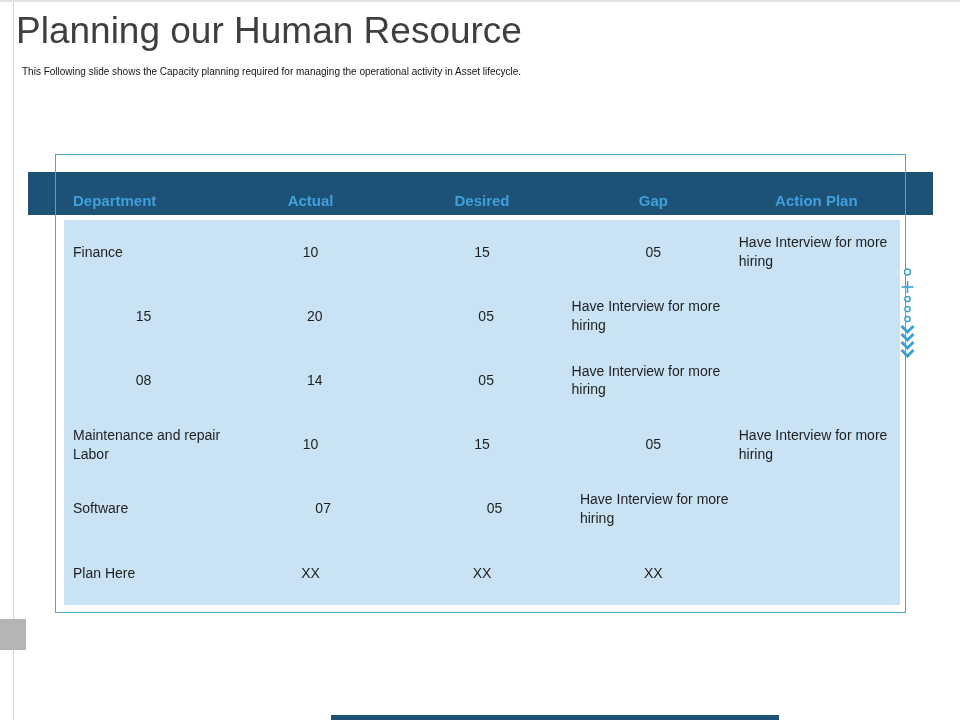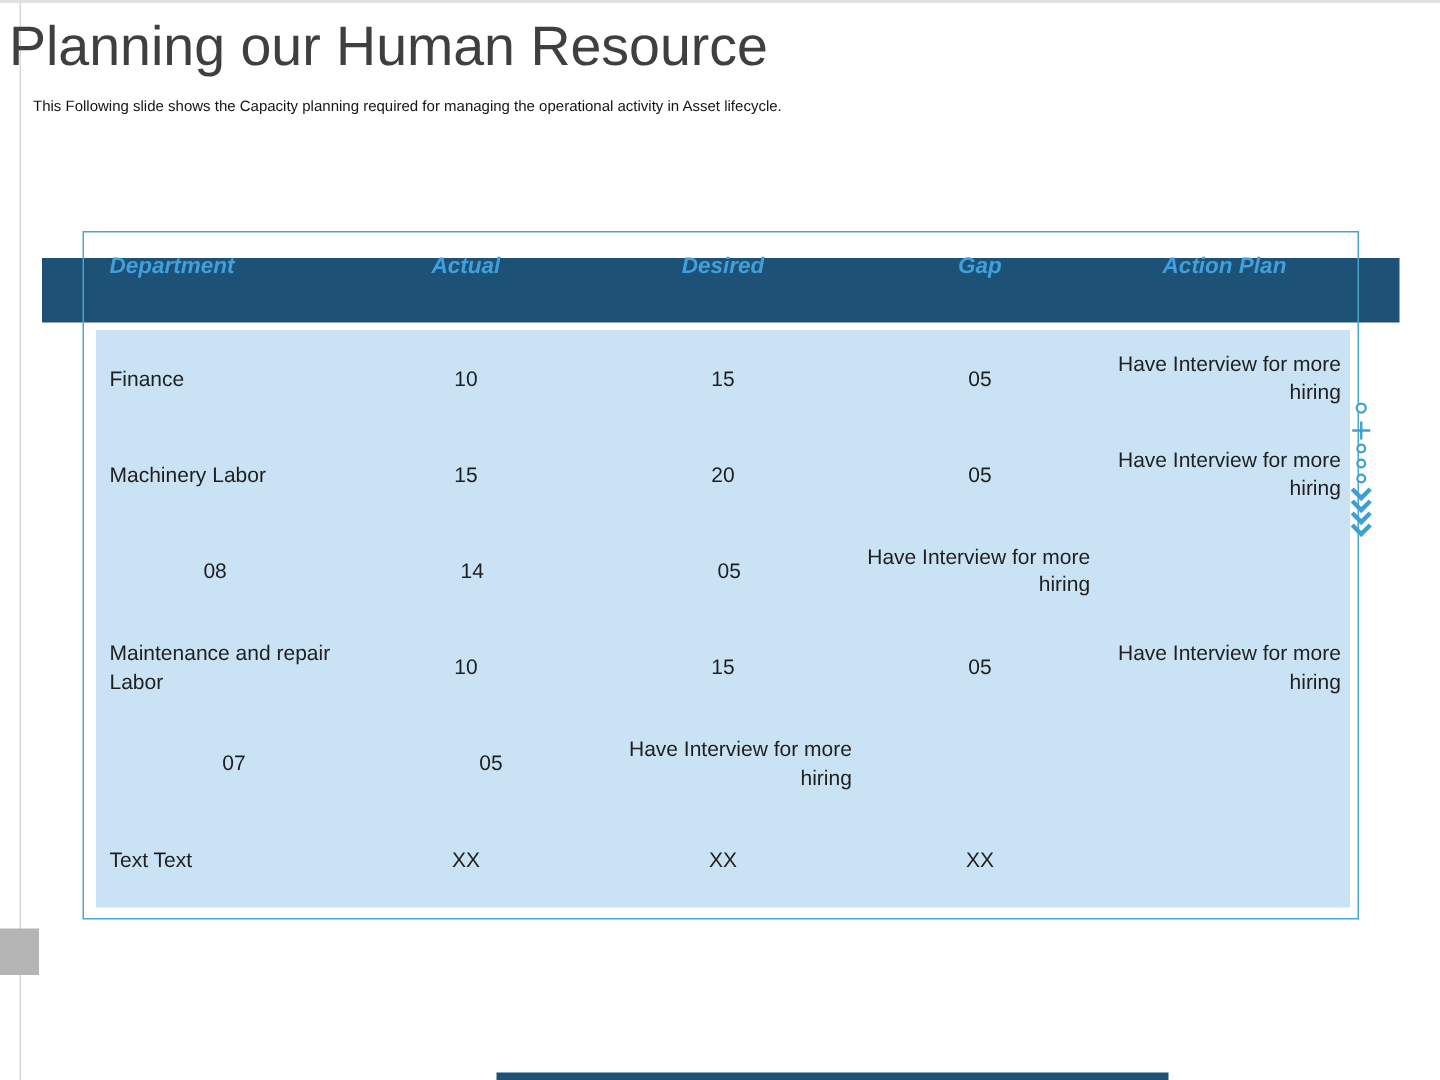--- a/index.html
+++ b/index.html
@@ -20,46 +20,46 @@
     background:#ffffff;
     position:relative;
     overflow:hidden;
     border-top:2px solid #e2e2e2;
   }
   .margin-line{
     position:absolute;left:13px;top:0;bottom:0;width:1px;
     background:var(--margin_line);
   }
   .title{
-    position:absolute;left:6px;top:8px;
+    position:absolute;left:16px;top:8px;
     font-size:37px;font-weight:400;color:var(--title_color);
     letter-spacing:0px;white-space:nowrap;
   }
   .subtitle{
     position:absolute;left:22px;top:64px;
     font-size:10px;font-weight:400;color:#141414;white-space:nowrap;
   }
   .header-band{
     position:absolute;left:28px;top:170px;width:905px;height:43px;
     background:var(--header_bg);
   }
   .header-cols{
-    position:absolute;left:64px;top:154px;width:836px;height:43px;
-    display:flex;align-items:center;font-style:italic;
+    position:absolute;left:64px;top:177px;width:836px;height:43px;
+    display:flex;align-items:center;
   }
   .header-cols .cell{
     color:var(--header_text);font-weight:700;font-size:15px;
   }
   .table-body{
     position:absolute;left:64px;top:218px;width:836px;height:385px;
     background:var(--body_bg);
     display:flex;flex-direction:column;
   }
   .row{flex:1;display:flex;align-items:center;}
-  .cell{display:flex;align-items:center;justify-content:center;text-align:right;}
+  .cell{display:flex;align-items:center;justify-content:center;text-align:left;}
   .c1{width:20%;justify-content:flex-start;text-align:left;padding-left:9px;padding-right:6px;}
   .c2{width:19%;}
   .c3{width:22%;}
   .c4{width:19%;}
   .c5{width:20%;padding-left:6px;padding-right:6px;}
   .row .cell{
     color:var(--body_text);font-size:14px;line-height:1.35;
   }
   .outline-box{
     position:absolute;left:55px;top:152px;width:851px;height:459px;
@@ -99,46 +99,46 @@
 
 <div class="table-body">
   <div class="row">
     <div class="cell c1">Finance</div>
     <div class="cell c2">10</div>
     <div class="cell c3">15</div>
     <div class="cell c4">05</div>
     <div class="cell c5">Have Interview for more hiring</div>
   </div>
   <div class="row">
-    <div class="cell c1">Machinery Labor</div>
     <div class="cell c2">15</div>
     <div class="cell c3">20</div>
     <div class="cell c4">05</div>
     <div class="cell c5">Have Interview for more hiring</div>
   </div>
   <div class="row">
     <div class="cell c2">08</div>
     <div class="cell c3">14</div>
     <div class="cell c4">05</div>
     <div class="cell c5">Have Interview for more hiring</div>
   </div>
   <div class="row">
     <div class="cell c1">Maintenance and repair Labor</div>
     <div class="cell c2">10</div>
     <div class="cell c3">15</div>
     <div class="cell c4">05</div>
     <div class="cell c5">Have Interview for more hiring</div>
   </div>
   <div class="row">
+    <div class="cell c1">Software</div>
     <div class="cell c3">07</div>
     <div class="cell c4">05</div>
     <div class="cell c5">Have Interview for more hiring</div>
   </div>
   <div class="row">
-    <div class="cell c1">Text Text</div>
+    <div class="cell c1">Plan Here</div>
     <div class="cell c2">XX</div>
     <div class="cell c3">XX</div>
     <div class="cell c4">XX</div>
   </div>
 </div>
 
 <div class="outline-box"></div>
 
 <svg class="decoration" viewBox="0 0 17 94" xmlns="http://www.w3.org/2000/svg">
   <circle cx="8.5" cy="8" r="3" fill="#ffffff" stroke="currentColor" stroke-width="1.5"></circle>

